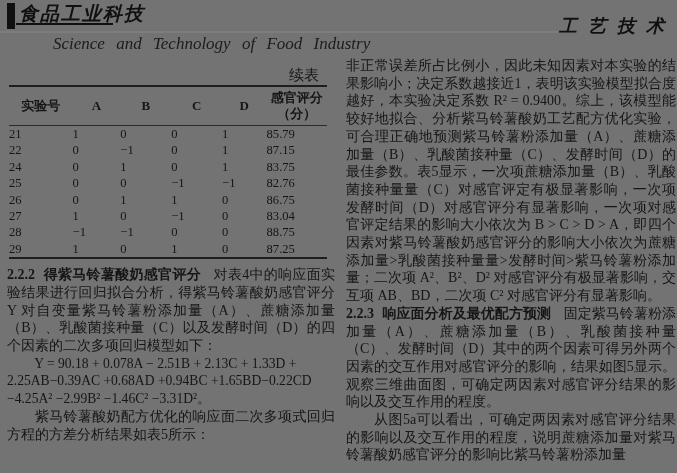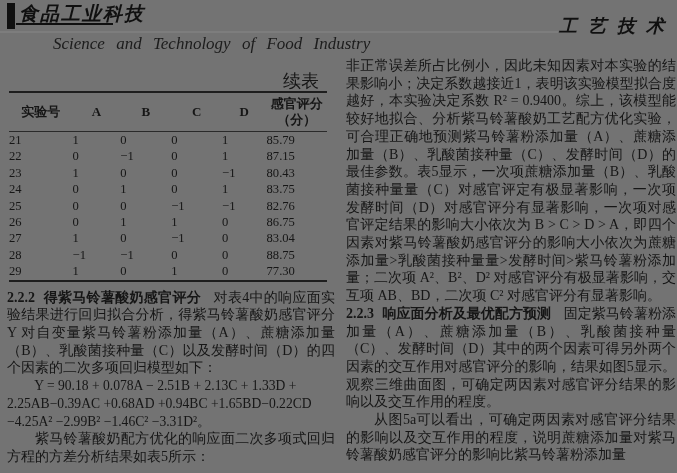--- a/index.html
+++ b/index.html
@@ -27,21 +27,21 @@
   
   .col{position:absolute;top:57px;width:328px;}
   .col-left{left:7px;}
   .col-right{left:346px;width:330px;}
   .body-text{font-size:14px;line-height:17.7px;text-align:justify;}
   .body-text p{margin:0;}
   p.indent{text-indent:2em;}
   b.sec-num{margin-right:0.6em;}
   b.sec-title{margin-right:0.9em;}
   
-  .cont-label{font-size:18px;text-align:right;padding-right:16px;line-height:16px;margin-top:16px;}
+  .cont-label{font-size:15px;text-align:right;padding-right:16px;line-height:16px;margin-top:10px;}
   table.datatable{
     border-collapse:collapse;width:318px;margin-left:2px;margin-top:2px;
     border-top:2px solid #1e1e1e;border-bottom:2px solid #1e1e1e;
     font-size:12.6px;
   }
   table.datatable th{
     font-weight:bold;border-bottom:1.2px solid #2a2a2a;padding:3px 0;
     text-align:center;vertical-align:middle;line-height:16px;font-size:13px;
   }
   table.datatable td{padding:0;height:16.4px;line-height:16.4px;}
@@ -96,28 +96,20 @@
         </tr>
         <tr>
           <td>22</td>
             <td>0</td>
             <td>−1</td>
             <td>0</td>
             <td>1</td>
             <td>87.15</td>
         </tr>
         <tr>
-          <td>23</td>
-            <td>1</td>
-            <td>0</td>
-            <td>0</td>
-            <td>−1</td>
-            <td>80.43</td>
-        </tr>
-        <tr>
           <td>24</td>
             <td>0</td>
             <td>1</td>
             <td>0</td>
             <td>1</td>
             <td>83.75</td>
         </tr>
         <tr>
           <td>25</td>
             <td>0</td>
@@ -149,21 +141,21 @@
             <td>0</td>
             <td>0</td>
             <td>88.75</td>
         </tr>
         <tr>
           <td>29</td>
             <td>1</td>
             <td>0</td>
             <td>1</td>
             <td>0</td>
-            <td>77.30</td>
+            <td>87.25</td>
         </tr>
       </tbody>
     </table>
 
     <div class="body-text para-block">
       <p>
         <b class="sec-num">2.2.2</b><b class="sec-title">得紫马铃薯酸奶感官评分</b><span>对表4中的响应面实验结果进行回归拟合分析，得紫马铃薯酸奶感官评分 Y 对自变量紫马铃薯粉添加量（A）、蔗糖添加量（B）、乳酸菌接种量（C）以及发酵时间（D）的四个因素的二次多项回归模型如下：</span>
       </p>
       <div class="equation">
         <div class="eq-line eq-first">Y = 90.18 + 0.078A − 2.51B + 2.13C + 1.33D +</div>

